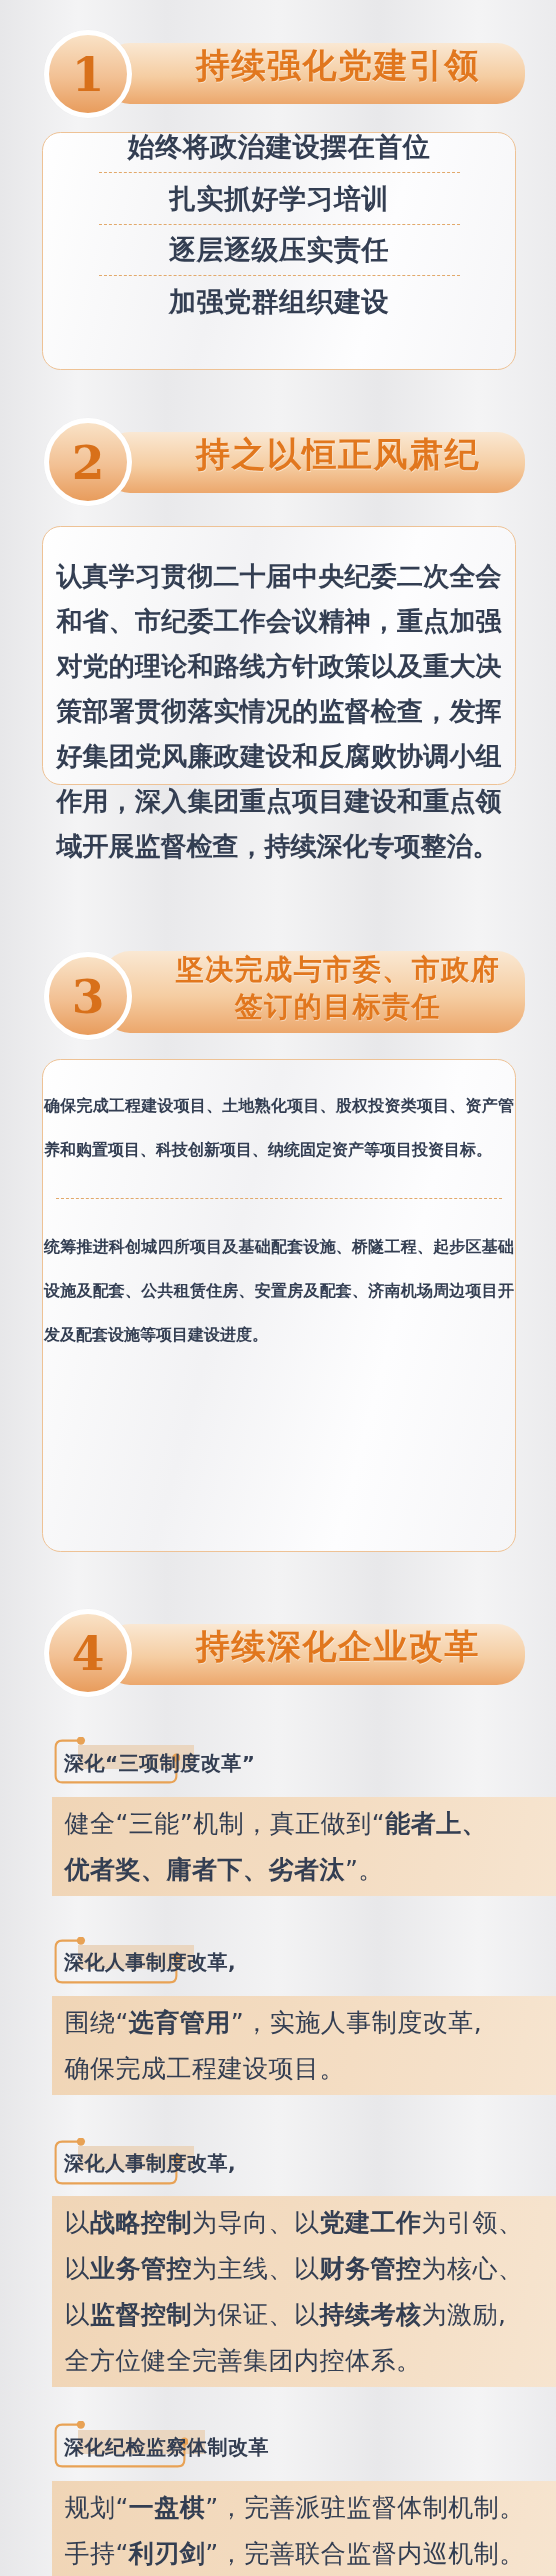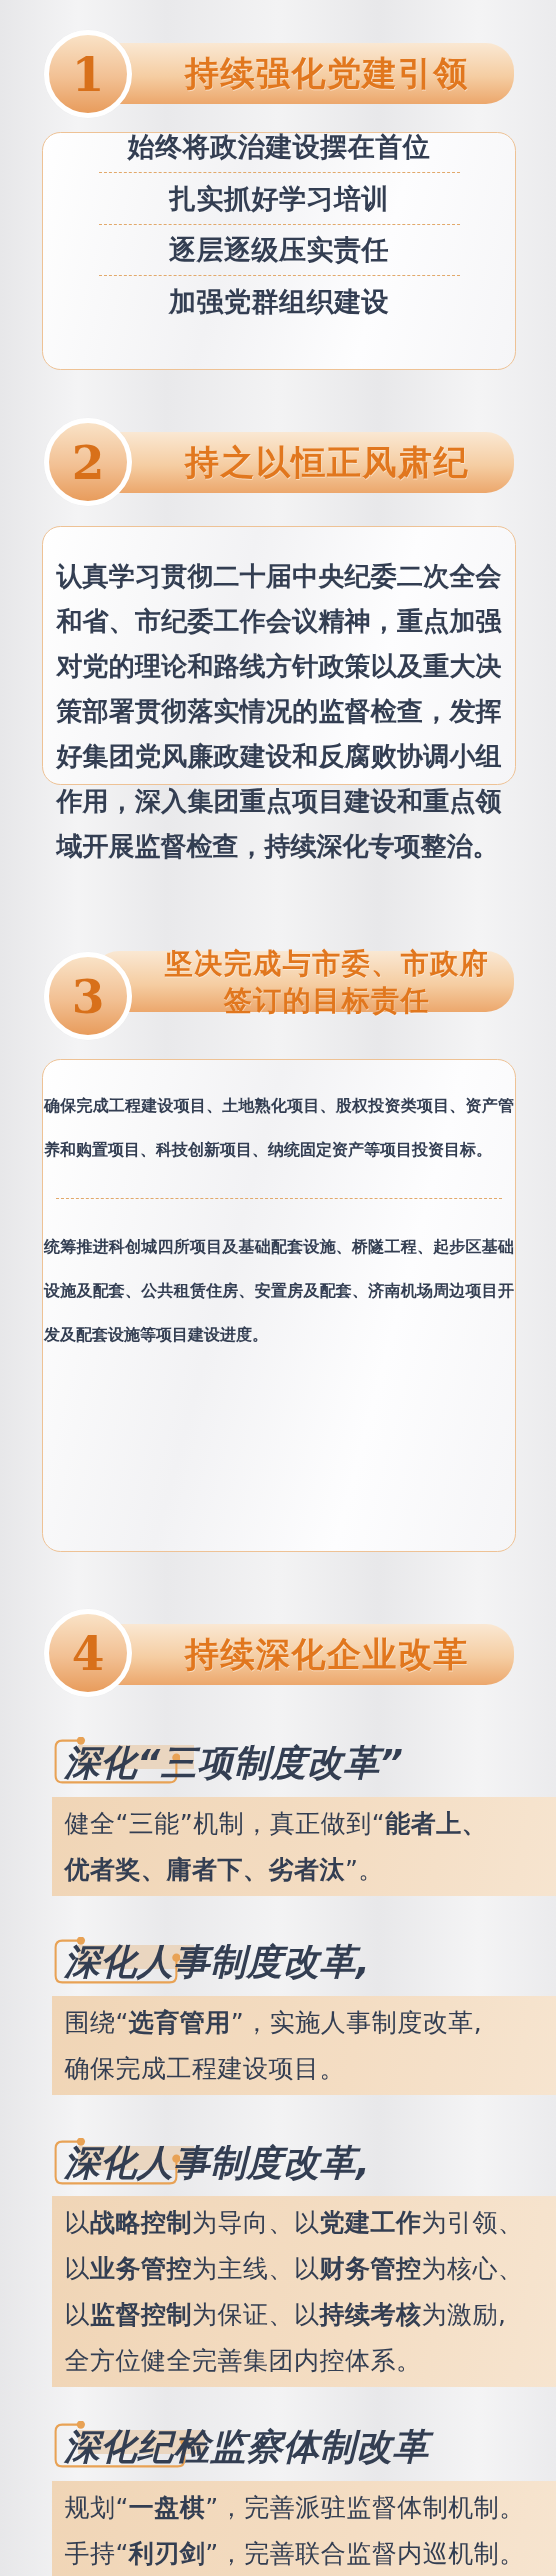--- a/index.html
+++ b/index.html
@@ -9,35 +9,35 @@
   }
   .page{
     position:relative;
     width:556px;height:2665px;
     margin:0 auto;
     overflow:hidden;
     background:linear-gradient(90deg,#e7e7e9 0%,#f4f4f5 14%,#e9e9eb 30%,#f3f3f4 50%,#e8e8ea 68%,#f4f4f5 86%,#ebebed 100%);
   }
   
   .pill{
-    position:absolute;left:91px;width:423px;
+    position:absolute;left:102px;width:423px;
     border-radius:28px;
     background:linear-gradient(180deg,#fae8d3 0%,#f5cda2 55%,#eca76c 100%);
-    display:flex;flex-direction:column;justify-content:center;align-items:center;
+    display:flex;flex-direction:column;align-items:center;
     padding-left:49px;box-sizing:border-box;
   }
   .pill .t{
     font-family:"DejaVu Serif","Liberation Serif",serif;
     font-weight:700;color:#e1771e;letter-spacing:1.5px;
     text-shadow:0.5px 1px 0 rgba(255,255,255,.45);
     white-space:nowrap;
   }
   .pill-1line{height:61px;}
   .pill-1line .t{font-size:34px;}
-  .pill-2line{height:61px;}
+  .pill-2line{height:82px;}
   .pill-2line .t{font-size:28px;line-height:37px;}
   .num-circle{
     position:absolute;left:44px;width:78px;height:78px;
     border:5.2px solid #ffffff;border-radius:50%;
     background:linear-gradient(180deg,#f9e2c6 0%,#f2c093 55%,#e89c5c 100%);
     box-shadow:0 0 0 0.5px rgba(0,0,0,0.02);
     display:flex;align-items:center;justify-content:center;
   }
   .num-circle .n{
     font-family:"DejaVu Serif","Liberation Serif",serif;
@@ -74,22 +74,22 @@
     margin:26px 13.4px;
   }
   
   .bracket{position:absolute;left:52px;height:49px;}
   .hl{
     position:absolute;left:78px;height:24px;
     background:#e9d4bc;opacity:.92;
   }
   .sub-label{
     position:absolute;left:64px;
-    font-size:36px;line-height:28px;font-weight:600;color:#333e52;
-    letter-spacing:0.5px;white-space:nowrap;z-index:3;font-style:italic;
+    font-size:20px;line-height:28px;font-weight:600;color:#333e52;
+    letter-spacing:0.5px;white-space:nowrap;z-index:3;
   }
   .sub-body{
     position:absolute;left:52px;width:548px;box-sizing:border-box;
     padding:3.6px 12.4px;
     background:linear-gradient(100deg,#f0d5b6 0%,#f4ddc3 55%,#f7e6d2 100%);
     color:#333e52;
   }
   .sub-line{
     font-size:25px;line-height:46px;font-weight:500;
     letter-spacing:0.5px;white-space:nowrap;

